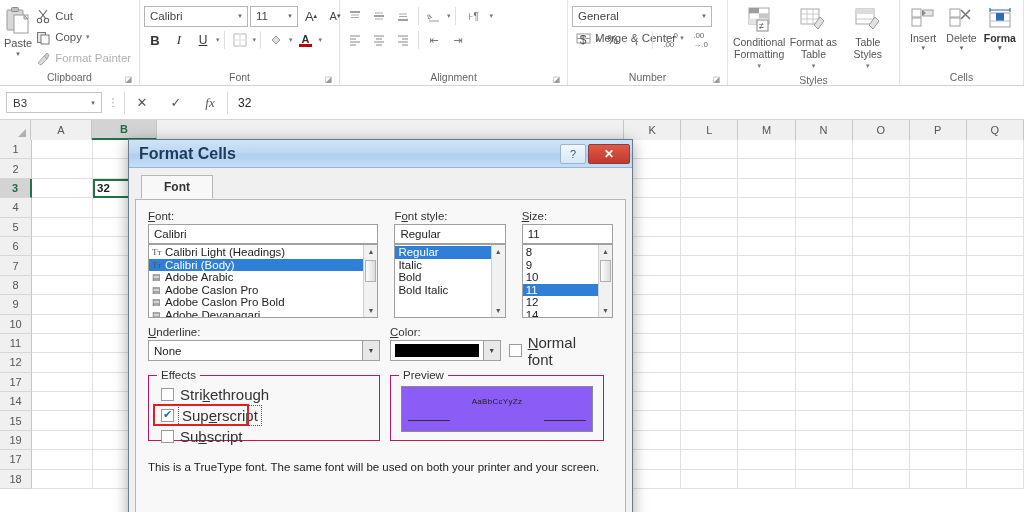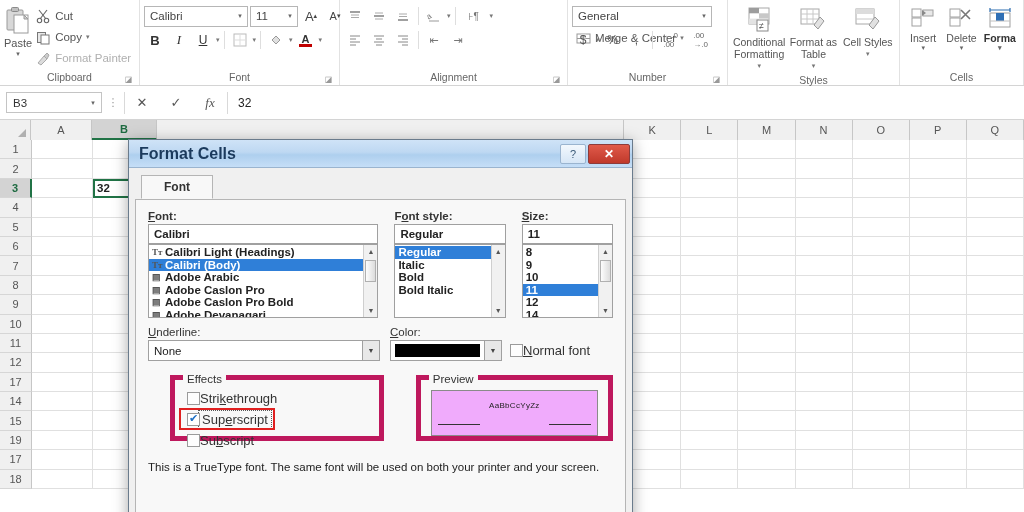--- a/index.html
+++ b/index.html
@@ -175,35 +175,35 @@
               border:1px solid #b0b0b0; }
 
   .ddbtn { width:17px; border-left:1px solid #a0a0a0; background:#e8e8e8;
            display:flex; align-items:center; justify-content:center;
            font-size:7px; color:#444; align-self:stretch; }
   .combo2 { border:1px solid #a0a0a0; background:#fff; height:21px; display:flex;
             align-items:stretch; }
   .combo2 .c2txt { flex:1; display:flex; align-items:center; padding-left:5px;
                    font-size:11.5px; color:#222; }
 
-  .gbox { border:5px solid #be185d; position:relative; background:#f8f8f8;margin-left:22px; }
+  .gbox { border:1px solid #be185d; position:relative; background:#f8f8f8; }
   .gbox-lbl { position:absolute; left:8px; top:-7px; background:#f8f8f8;
               padding:0 4px; font-size:11.5px; color:#333; }
 
-  .chkrow { display:flex; align-items:center; gap:0; height:17px;
-            font-size:13px; color:#333; position:relative; }
+  .chkrow { display:flex; align-items:center; gap:6px; height:17px;
+            font-size:15px; color:#333; position:relative; }
   .chk { width:13px; height:13px; border:1px solid #9a9a9a; background:#fdfdfd;
          flex:none; position:relative; }
   .chk.on { background:#fff; }
   .chk.on::after { content:"✔"; position:absolute; left:1px; top:-2px;
                    font-size:11px; color:#1e6fc4; }
   .focusbox { outline:1px dotted #555; outline-offset:1px; padding:0 2px; }
   .redbox { position:absolute; border:2px solid #e02020; }
 
-  .preview-in { border:1px solid #8a8a8a; background:#f0abfc; position:relative; }
+  .preview-in { border:1px solid #8a8a8a; background:#8b5cf6; position:relative; }
   .prev-txt { position:absolute; left:0; right:0; top:10px; text-align:center;
               font-size:8px; color:#222; letter-spacing:.3px; }
   .prev-line { position:absolute; height:1px; background:#333; top:33px; }
 
   .desc { font-size:11.5px; color:#222; }
 </style>
 </head>
 <body>
 
 <div class="ribbon">
@@ -494,21 +494,21 @@
       </div>
       <div class="bigbtn">
         <div class="bico">
           <svg width="30" height="28" viewBox="0 0 30 28">
             <rect x="3" y="2" width="18" height="15" fill="#fff" stroke="#a8a8a8"></rect>
             <rect x="3" y="2" width="18" height="5" fill="#dcdcdc"></rect>
             <line x1="3" y1="12" x2="21" y2="12" stroke="#c8c8c8"></line>
             <path d="M16 18 L22 10 L26 14 L20 22 Z" fill="#e2e2e2" stroke="#999"></path>
           </svg>
         </div>
-        <span>Cell Styles</span>
+        <span>Table Styles</span>
         <span class="caret">▾</span>
       </div>
     </div>
     <div class="rgroup-label">
       <span>Styles</span>
     </div>
   </div>
 
   <div class="rgroup cellsg">
     <div class="rgroup-body" style="justify-content:space-around;padding-top:4px;">
@@ -829,21 +829,21 @@
     <div class="tb-close">✕</div>
   </div>
 
   <div class="dlg-body">
     <div class="tabstrip">
       <div class="tab">Font</div>
     </div>
 
     <div class="dlg-panel">
 
-      <div style="display:flex; gap:16px;font-weight:bold;">
+      <div style="display:flex; gap:16px;">
 
         <div style="width:232px;">
           <span class="lbl"><span class="u">F</span>ont:</span>
           <div class="tbox">
             <span>Calibri</span>
           </div>
           <div class="listbox" style="height:74px;">
             <div class="listitems">
               <div class="litem">
                 <span class="fico">Tᴛ</span>

